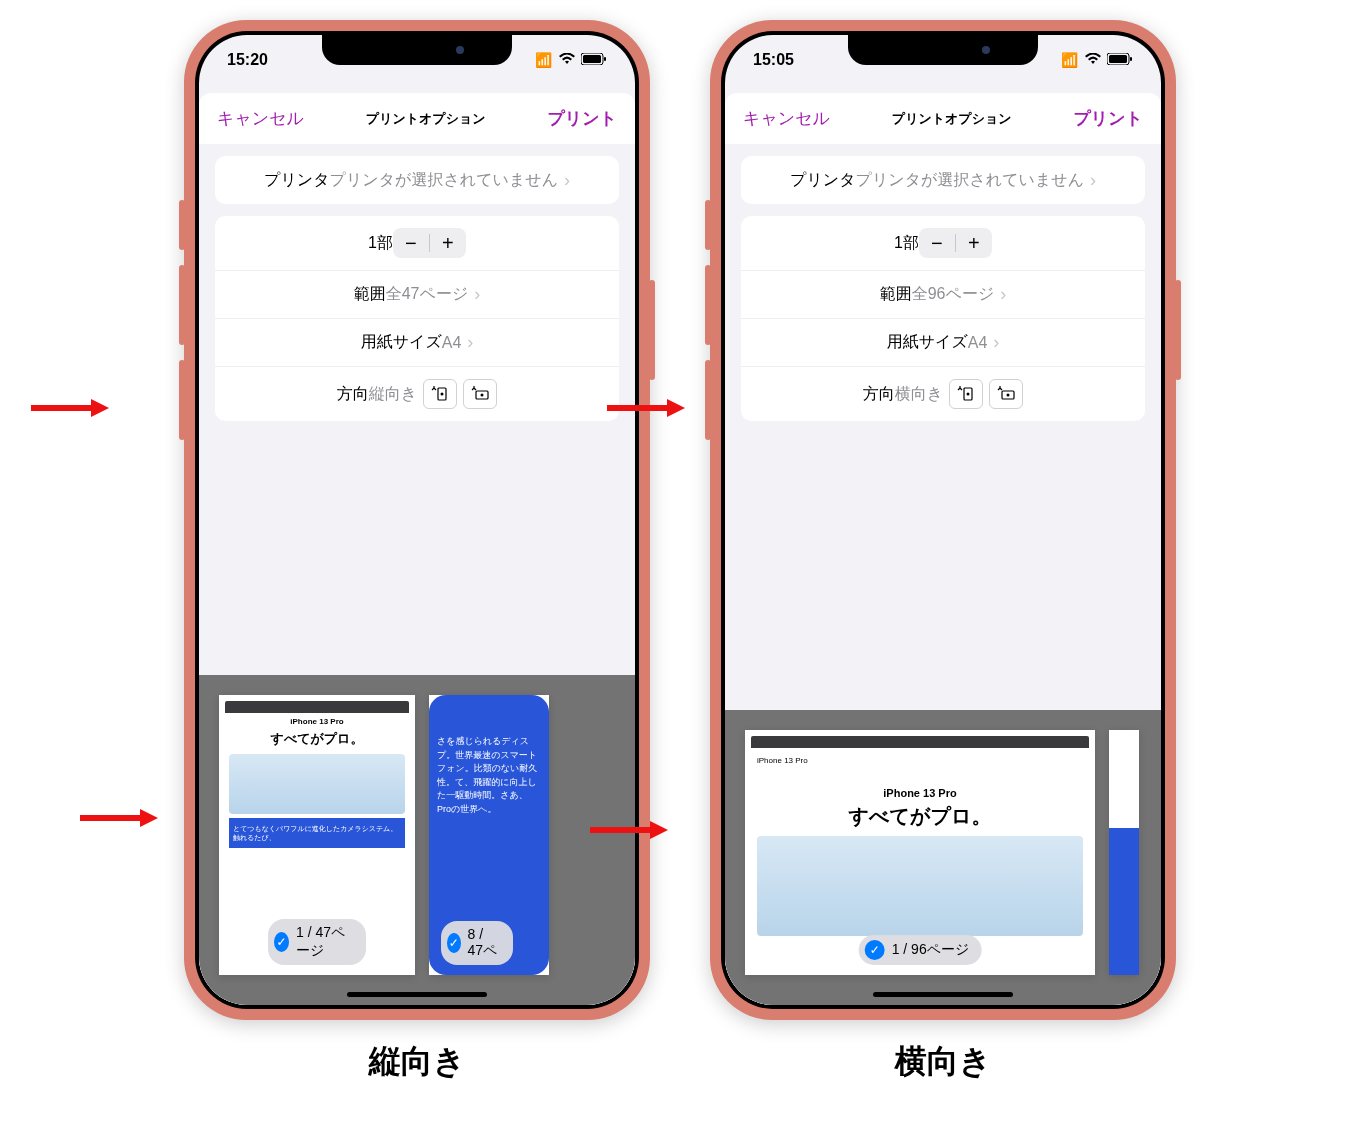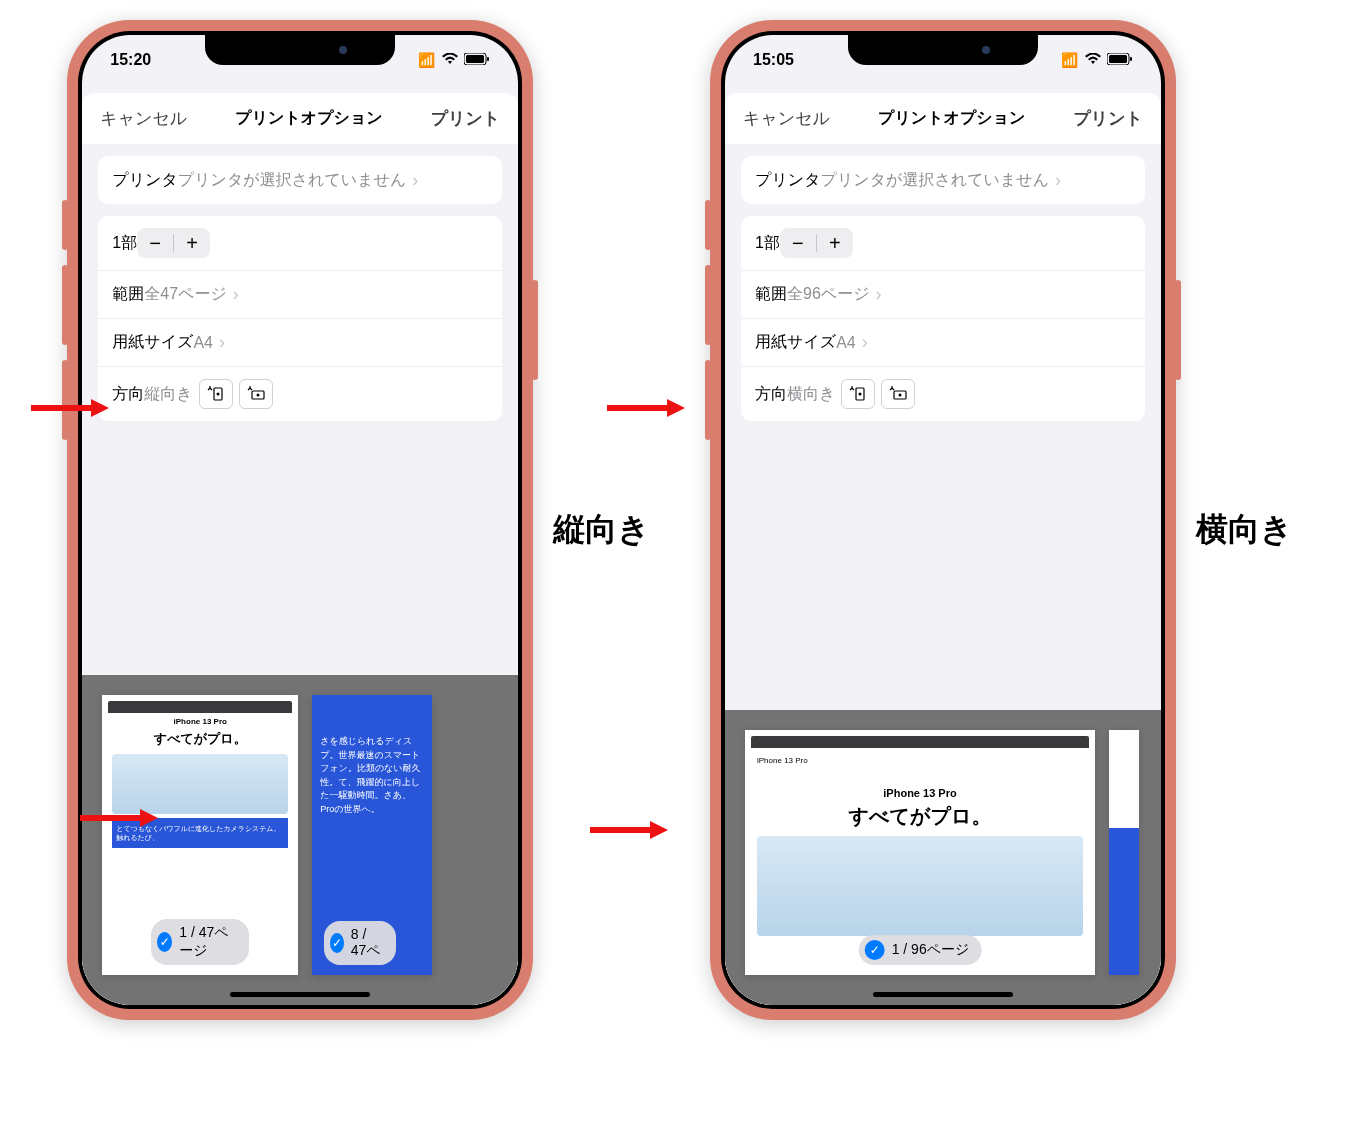--- a/index.html
+++ b/index.html
@@ -4,21 +4,21 @@
 <style>
 * { box-sizing: border-box; margin: 0; padding: 0; }
 body {
   font-family: -apple-system, "Hiragino Sans", sans-serif;
   background: #fff;
   width: 1360px;
   height: 1133px;
   position: relative;
 }
 .container { display: flex; gap: 60px; padding: 20px 30px; justify-content: center; }
-.phone-wrap { display: flex; flex-direction: row; align-items: center; gap: 20px; }
+.phone-wrap { display: flex; flex-direction: column; align-items: center; }
 .caption { font-size: 32px; font-weight: 600; margin-top: 20px; }
 .phone {
   width: 466px; height: 1000px;
   background: #d97d6f; border-radius: 62px;
   padding: 11px; position: relative;
   box-shadow: 0 4px 20px rgba(0,0,0,0.2);
 }
 .phone::before, .phone::after {
   content: ''; position: absolute; background: #d97d6f;
   width: 6px; border-radius: 3px;
@@ -32,26 +32,26 @@
 .notch {
   position: absolute; top: 0; left: 50%; transform: translateX(-50%);
   width: 190px; height: 30px; background: #000;
   border-bottom-left-radius: 18px; border-bottom-right-radius: 18px; z-index: 10;
 }
 .notch::after { content: ''; position: absolute; right: 48px; top: 11px; width: 8px; height: 8px; background: #2a3a5a; border-radius: 50%; }
 .status-bar { height: 50px; display: flex; justify-content: space-between; align-items: center; padding: 0 28px; font-size: 16px; font-weight: 600; }
 .status-right { display: flex; align-items: center; gap: 6px; font-size: 14px;}
 .top-sheet { background: #fff; border-top-left-radius: 12px; border-top-right-radius: 12px; margin-top: 8px; height: calc(100% - 58px); display: flex; flex-direction: column;}
 .header { display: flex; justify-content: space-between; align-items: center; padding: 14px 18px; }
-.header .btn { color: #404040; font-size: 17px; }
+.header .btn { color: #a21caf; font-size: 17px; }
 .header .btn.bold { font-weight: 600; }
-.header .title { font-size: 16px; font-weight: 600; }
+.header .title { font-size: 13px; font-weight: 600; }
 .body-area { flex: 1; background: #f2f2f7; display: flex; flex-direction: column; }
 .group { margin: 12px 16px 0; background: #fff; border-radius: 10px; }
-.row { display: flex; justify-content: flex-start; align-items: center; padding: 12px 14px; font-size: 16px; border-bottom: 1px solid #eee; min-height: 48px; }
+.row { display: flex; justify-content: center; align-items: center; padding: 12px 14px; font-size: 16px; border-bottom: 1px solid #eee; min-height: 48px; }
 .row:last-child { border-bottom: none; }
 .row .label { color: #000; }
 .row .value { color: #8e8e93; display: flex; align-items: center; gap: 6px; }
 .chevron { color: #c7c7cc; font-size: 18px; }
 .stepper { display: flex; align-items: center; background: #eeeef0; border-radius: 8px; overflow: hidden; }
 .stepper span { width: 36px; height: 30px; display: flex; align-items: center; justify-content: center; font-size: 20px; color: #000; }
 .stepper .div { width: 1px; height: 18px; background: #c7c7cc; }
 .orient-btns { display: flex; gap: 6px; }
 .orient-btn { width: 34px; height: 30px; border: 1px solid #d1d1d6; border-radius: 6px; display: flex; align-items: center; justify-content: center; background: #fff; }
 .orient-btn svg { width: 18px; height: 16px; }
@@ -62,21 +62,21 @@
 .page-thumb.landscape { width: 350px; height: 245px; }
 .thumb-badge { position: absolute; bottom: 10px; left: 50%; transform: translateX(-50%); background: rgba(220,220,224,0.95); border-radius: 16px; padding: 5px 12px 5px 6px; display: flex; align-items: center; gap: 7px; font-size: 14px; }
 .check-circle { width: 20px; height: 20px; background: #007aff; border-radius: 50%; display: flex; align-items: center; justify-content: center; color: #fff; font-size: 12px; }
 .thumb-content { padding: 6px; font-size: 7px; }
 .browser-bar { background: #3a3a3c; height: 12px; border-radius: 2px 2px 0 0; margin-bottom: 4px; }
 .thumb-title { text-align: center; font-size: 8px; font-weight: 600; margin: 4px 0; }
 .thumb-big { text-align: center; font-size: 13px; font-weight: 700; margin: 2px 0 6px; }
 .thumb-img { height: 60px; background: linear-gradient(180deg, #d8e8f5, #b8d4ea); border-radius: 4px; margin: 4px; }
 .thumb-img.wide { height: 100px; margin: 6px; }
 .blue-block { background: #2956d9; color: #fff; font-size: 7px; padding: 6px 4px; margin: 4px; line-height: 1.3; }
-.thumb2-content { background: #2956d9; color: #fff; height: 100%; padding: 40px 8px 8px; font-size: 9px; line-height: 1.5; }
+.thumb2-content { background: #2956d9; color: #fff; height: 100%; padding: 40px 8px 8px; font-size: 9px; line-height: 1.5; border-radius: 17px; }
 .home-ind { position: absolute; bottom: 8px; left: 50%; transform: translateX(-50%); width: 140px; height: 5px; background: #000; border-radius: 3px; z-index: 20;}
 .arrow { position: absolute; width: 80px; height: 30px; }
 .arrow svg { width: 100%; height: 100%; }
 .arrow.a1 { left: 29px; top: 393px; }
 .arrow.a2 { left: 78px; top: 803px; }
 .arrow.a3 { left: 605px; top: 393px; }
 .arrow.a4 { left: 588px; top: 815px; }
 </style>
 </head>
 <body>

